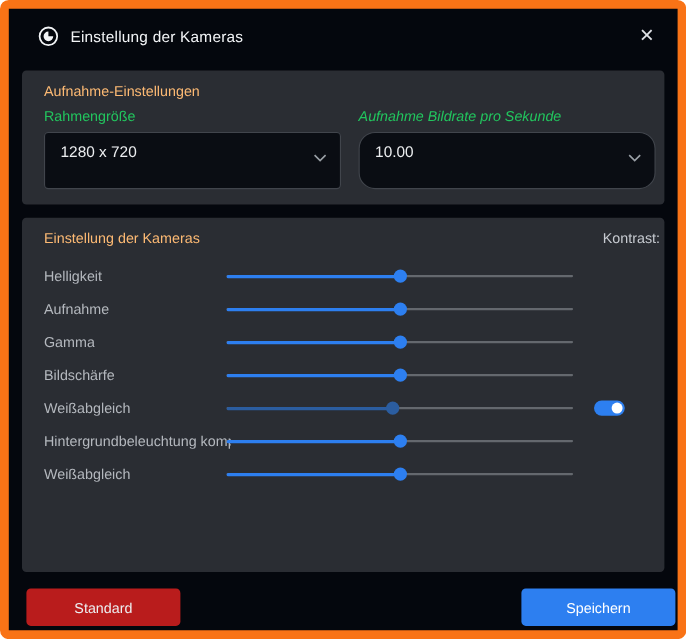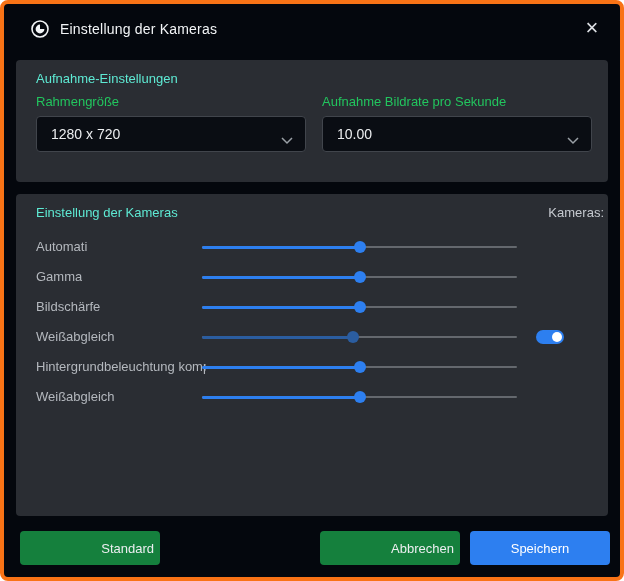--- a/index.html
+++ b/index.html
@@ -1,57 +1,57 @@
 <!DOCTYPE html>
 <html><head>
 <meta charset="utf-8">
 <style>
   html,body{margin:0;padding:0;background:#ffffff;}
   body{width:624px;height:581px;font-family:"Liberation Sans",sans-serif;-webkit-font-smoothing:antialiased;}
   .dialog{
     position:relative;width:624px;height:581px;box-sizing:border-box;
-    background:#04070d;border:4px solid #f97316;border-radius:8px;overflow:hidden;
+    background:#04070d;border:8px solid #f97316;border-radius:8px;overflow:hidden;
   }
   
   .titlebar{position:absolute;left:0;top:0;right:0;height:52px;}
   .lens-icon{position:absolute;left:26px;top:15px;width:20px;height:20px;}
   .title{position:absolute;left:56px;top:17px;font-size:14px;color:#f2f4f6;letter-spacing:.2px;}
   .close{position:absolute;right:14px;top:10px;width:28px;height:28px;line-height:28px;text-align:center;
          font-size:22px;font-weight:300;color:#dfe2e6;cursor:pointer;}
   
   .panel{position:absolute;left:12px;right:12px;background:#2a2d33;border-radius:4px;}
   .panel-recording{top:56px;height:122px;}
   .panel-camera{top:190px;height:322px;}
-  .panel-title{position:absolute;left:20px;top:11px;font-size:13px;color:#5eead4;}
+  .panel-title{position:absolute;left:20px;top:11px;font-size:13px;color:#fdba74;}
   .field-label{position:absolute;top:34px;font-size:13px;color:#22c55e;}
   .fl-left{left:20px;}
-  .fl-right{left:306px;}
-  .select{position:absolute;top:56px;height:36px;width:270px;box-sizing:border-box;
+  .fl-right{left:306px;font-style:italic;}
+  .select{position:absolute;top:56px;height:52px;width:270px;box-sizing:border-box;
           background:#0a0d13;border:1px solid #41454c;border-radius:4px;cursor:pointer;}
   .sel-left{left:20px;}
-  .sel-right{left:306px;}
+  .sel-right{left:306px;border-radius:15px;}
   .select .val{position:absolute;left:14px;top:9px;font-size:14px;color:#eceef0;}
   .select .chev{position:absolute;right:12px;top:14px;}
   
   .auto-label{position:absolute;right:4px;top:11px;font-size:13px;color:#c6cad0;white-space:nowrap;}
   
   #sliders{position:absolute;left:0;top:38px;right:0;}
   .srow{position:relative;height:30px;}
   .slabel{position:absolute;left:20px;top:7px;font-size:13px;color:#b4b8be;white-space:nowrap;
           max-width:170px;overflow:hidden;}
   .slider{position:absolute;left:186px;top:0;width:315px;height:30px;cursor:pointer;}
   .track{position:absolute;left:0;right:0;top:14px;height:2px;background:#64686e;border-radius:1px;}
   .fill{position:absolute;left:0;top:13.5px;height:3px;border-radius:2px;}
   .handle{position:absolute;top:9px;width:12px;height:12px;border-radius:50%;}
   .toggle{position:absolute;left:520px;top:8px;width:28px;height:14px;border-radius:7px;cursor:pointer;}
   .toggle .knob{position:absolute;right:2px;top:2px;width:10px;height:10px;border-radius:50%;background:#ffffff;}
   
   .btn{position:absolute;top:527px;width:140px;height:34px;box-sizing:border-box;border:none;
        border-radius:4px;font-family:"Liberation Sans",sans-serif;font-size:13px;color:#eceef0;cursor:pointer;}
-  .btn-gray{background:#15803d;text-align:right;}
+  .btn-gray{background:#b91c1c;}
   .btn-blue{background:#2d7ff0;color:#ffffff;}
   .btn-standard{left:16px;}
   .btn-cancel{left:316px;}
   .btn-save{left:466px;}
 </style>
 </head>
 <body>
 
 <div class="dialog">
 
@@ -85,26 +85,35 @@
       <span class="chev">
         <svg width="12" height="8" viewBox="0 0 12 8">
             <polyline points="1,1 6,6 11,1" fill="none" stroke="#9aa0a6" stroke-width="1.5"></polyline>
           </svg>
       </span>
     </div>
   </section>
 
   <section class="panel panel-camera">
     <div class="panel-title">Einstellung der Kameras</div>
-    <div class="auto-label">Kameras:</div>
+    <div class="auto-label">Kontrast:</div>
     <div id="sliders">
+    <div class="srow">
+      <span class="slabel">Helligkeit</span>
+      <div class="slider">
+        <div class="track"></div>
+        <div class="fill" style="width: 50%; background: rgb(45, 127, 240);"></div>
+        <div class="handle" style="left: calc(50% - 6px); background: rgb(45, 127, 240);"></div>
+      </div>
+
+    </div>
 
 
     <div class="srow">
-      <span class="slabel">Automati</span>
+      <span class="slabel">Aufnahme</span>
       <div class="slider">
         <div class="track"></div>
         <div class="fill" style="width: 50%; background: rgb(45, 127, 240);"></div>
         <div class="handle" style="left: calc(50% - 6px); background: rgb(45, 127, 240);"></div>
       </div>
 
     </div>
 
 
     <div class="srow">
@@ -155,16 +164,15 @@
         <div class="track"></div>
         <div class="fill" style="width: 50%; background: rgb(45, 127, 240);"></div>
         <div class="handle" style="left: calc(50% - 6px); background: rgb(45, 127, 240);"></div>
       </div>
 
     </div>
   </div>
   </section>
 
   <button class="btn btn-gray btn-standard">Standard</button>
-  <button class="btn btn-gray btn-cancel">Abbrechen</button>
   <button class="btn btn-blue btn-save">Speichern</button>
 
 </div>
 
 </body></html>

